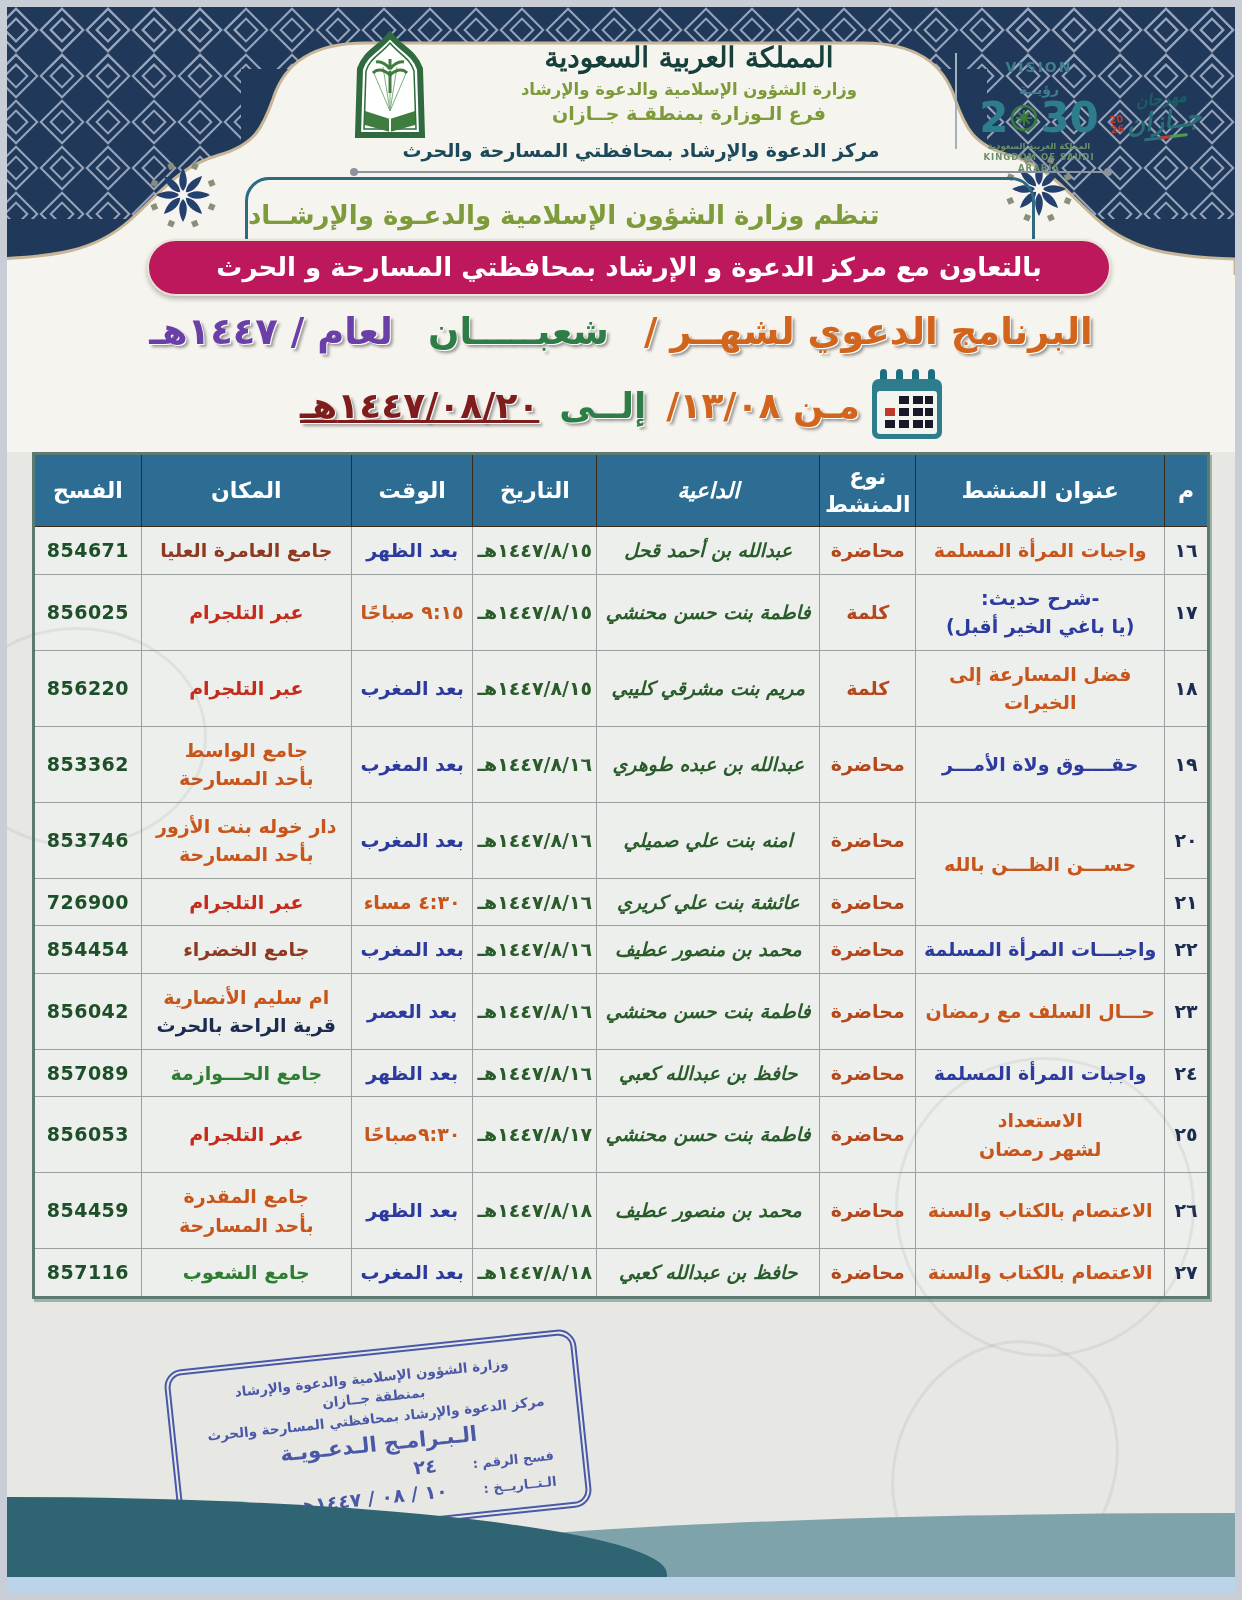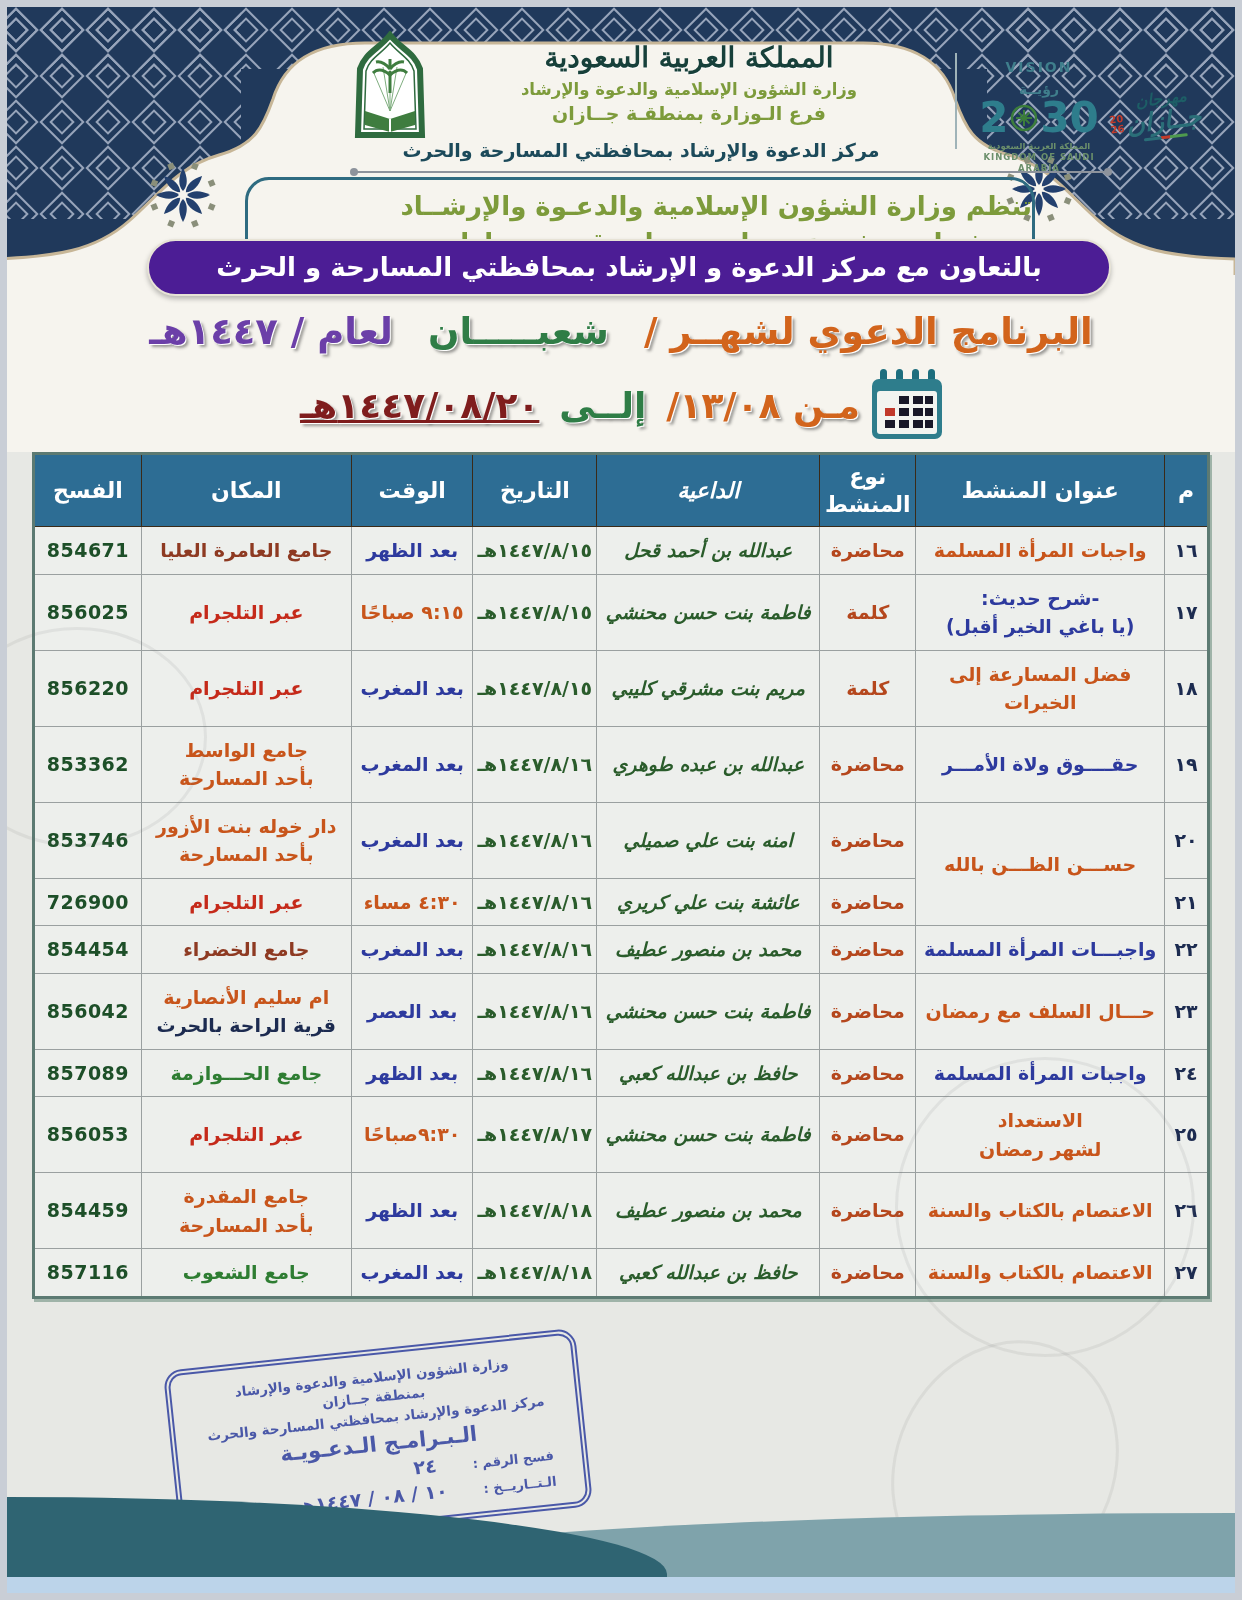--- a/index.html
+++ b/index.html
@@ -33,25 +33,25 @@
            display:flex; justify-content:center; align-items:center; gap:1px; }
   .v-sub{ margin-top:2px; font-size:8.5px; color:#6b8f6b; font-weight:bold; letter-spacing:1px; line-height:1.3; }
   .festival{ position:absolute; left:1100px; top:82px; width:112px; transform:rotate(-7deg);
              text-align:center; }
   .f-top{ font-size:16px; font-weight:bold; font-style:italic; color:#1d5e66; display:block; }
   .f-years{ position:absolute; left:2px; top:20px; color:#c43b2a; font-size:10px; font-weight:bold; line-height:1; }
   .f-bottom{ font-size:25px; font-weight:bold; font-style:italic; color:#2a6e78; display:block; line-height:1.05; }
   .f-squiggle{ width:44px; height:3px; margin:2px auto 0;
      background:linear-gradient(90deg,#2a6e78 40%,#c43b2a 40% 60%,#4e9a4e 60%); border-radius:2px; }
   .org-box{ position:absolute; left:238px; top:170px; width:790px; height:118px;
-            border:3px solid #2e6b80; border-radius:24px; padding-top:11px; text-align:right; }
+            border:3px solid #2e6b80; border-radius:24px; padding-top:20px; text-align:left; }
   .org-l1{ font-size:26px; font-weight:bold; color:#7d9b3b; }
   .org-l2{ font-size:26px; font-weight:bold; color:#7d9b3b; margin-top:7px; word-spacing:16px; }
   .coop-pill{ position:absolute; left:140px; top:232px; width:964px; height:57px; z-index:3;
-     background:#4c1d95; border:2px solid #e7e3d6; border-radius:30px; color:#fff;
+     background:#be185d; border:2px solid #e7e3d6; border-radius:30px; color:#fff;
      font-size:26px; font-weight:bold; text-align:center; line-height:52px;
      box-shadow:0 3px 5px rgba(0,0,0,.25); }
   .prog-title{ position:absolute; left:0; top:303px; width:100%; text-align:center;
      font-size:37px; font-weight:bold; text-shadow:1px 1px 0 #fff, 3px 3px 3px rgba(40,40,40,.45); }
   .tp-r{ color:#d2641c; } .tp-m{ color:#2f7d46; margin:0 22px; } .tp-l{ color:#6b3fa8; }
   .date-row{ position:absolute; left:0; top:362px; width:100%; display:flex; direction:rtl;
      justify-content:center; align-items:center; gap:12px; font-size:36px; font-weight:bold;
      text-shadow:1px 1px 0 #fff, 3px 3px 3px rgba(40,40,40,.45); }
   .dr-from{ color:#d2641c; } .dr-to{ color:#2f7d46; margin:0 8px; } .dr-date{ color:#7f1d1d;text-decoration:underline; }
   

